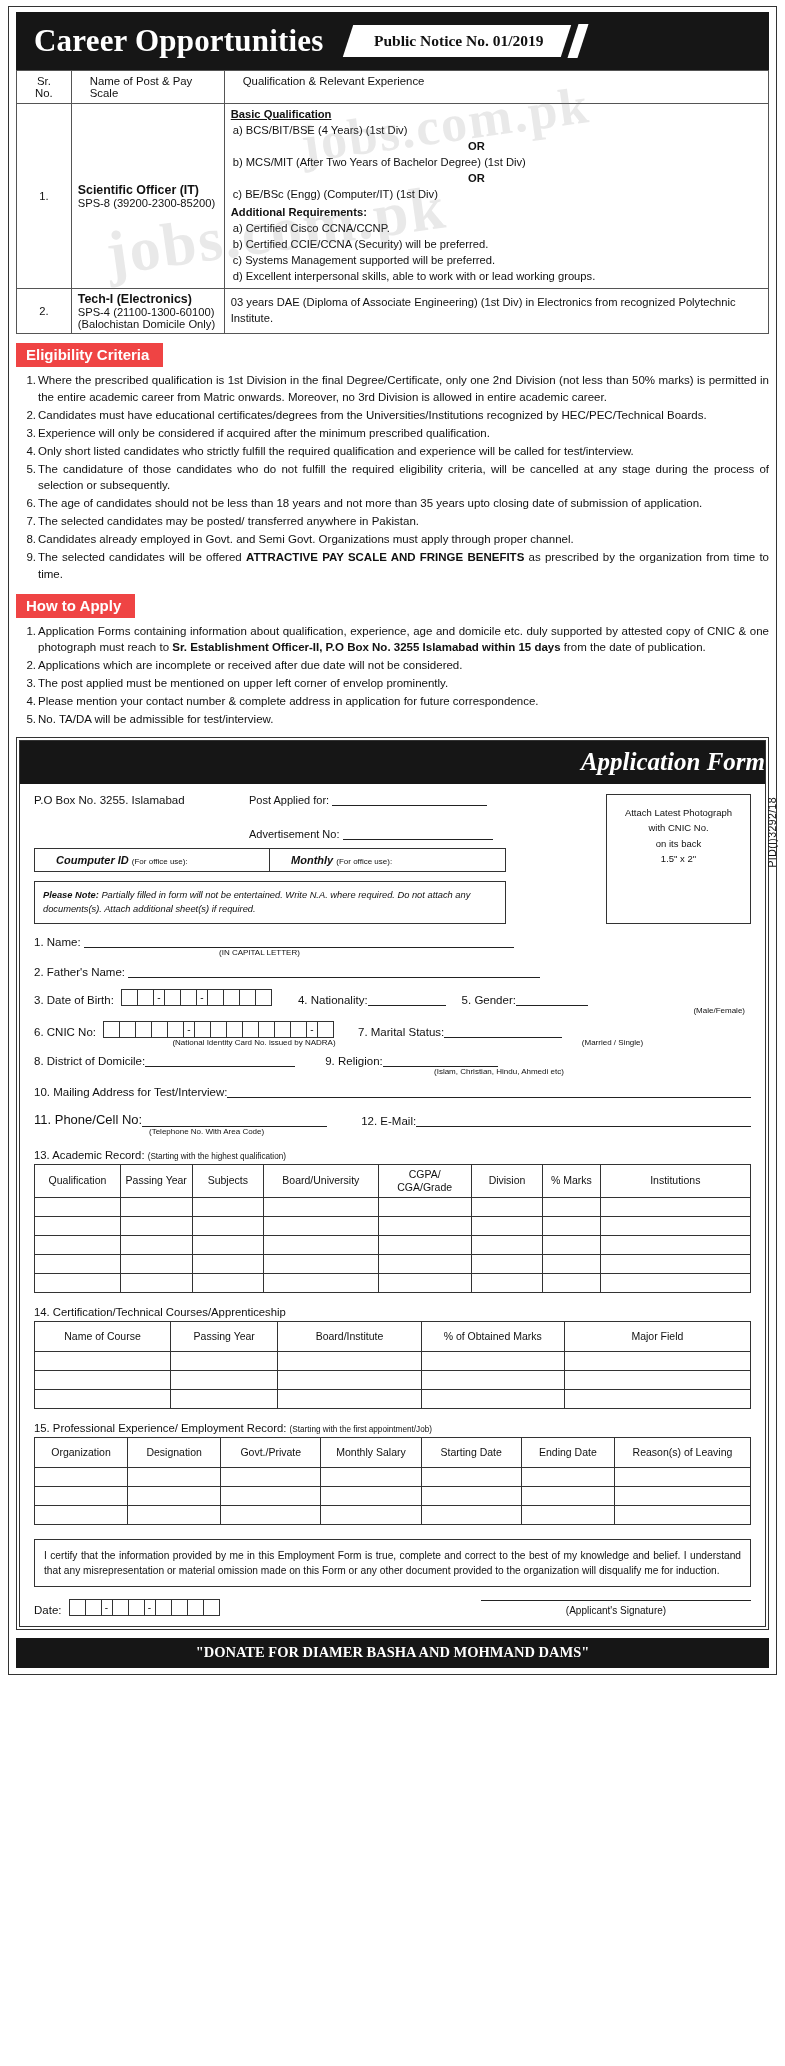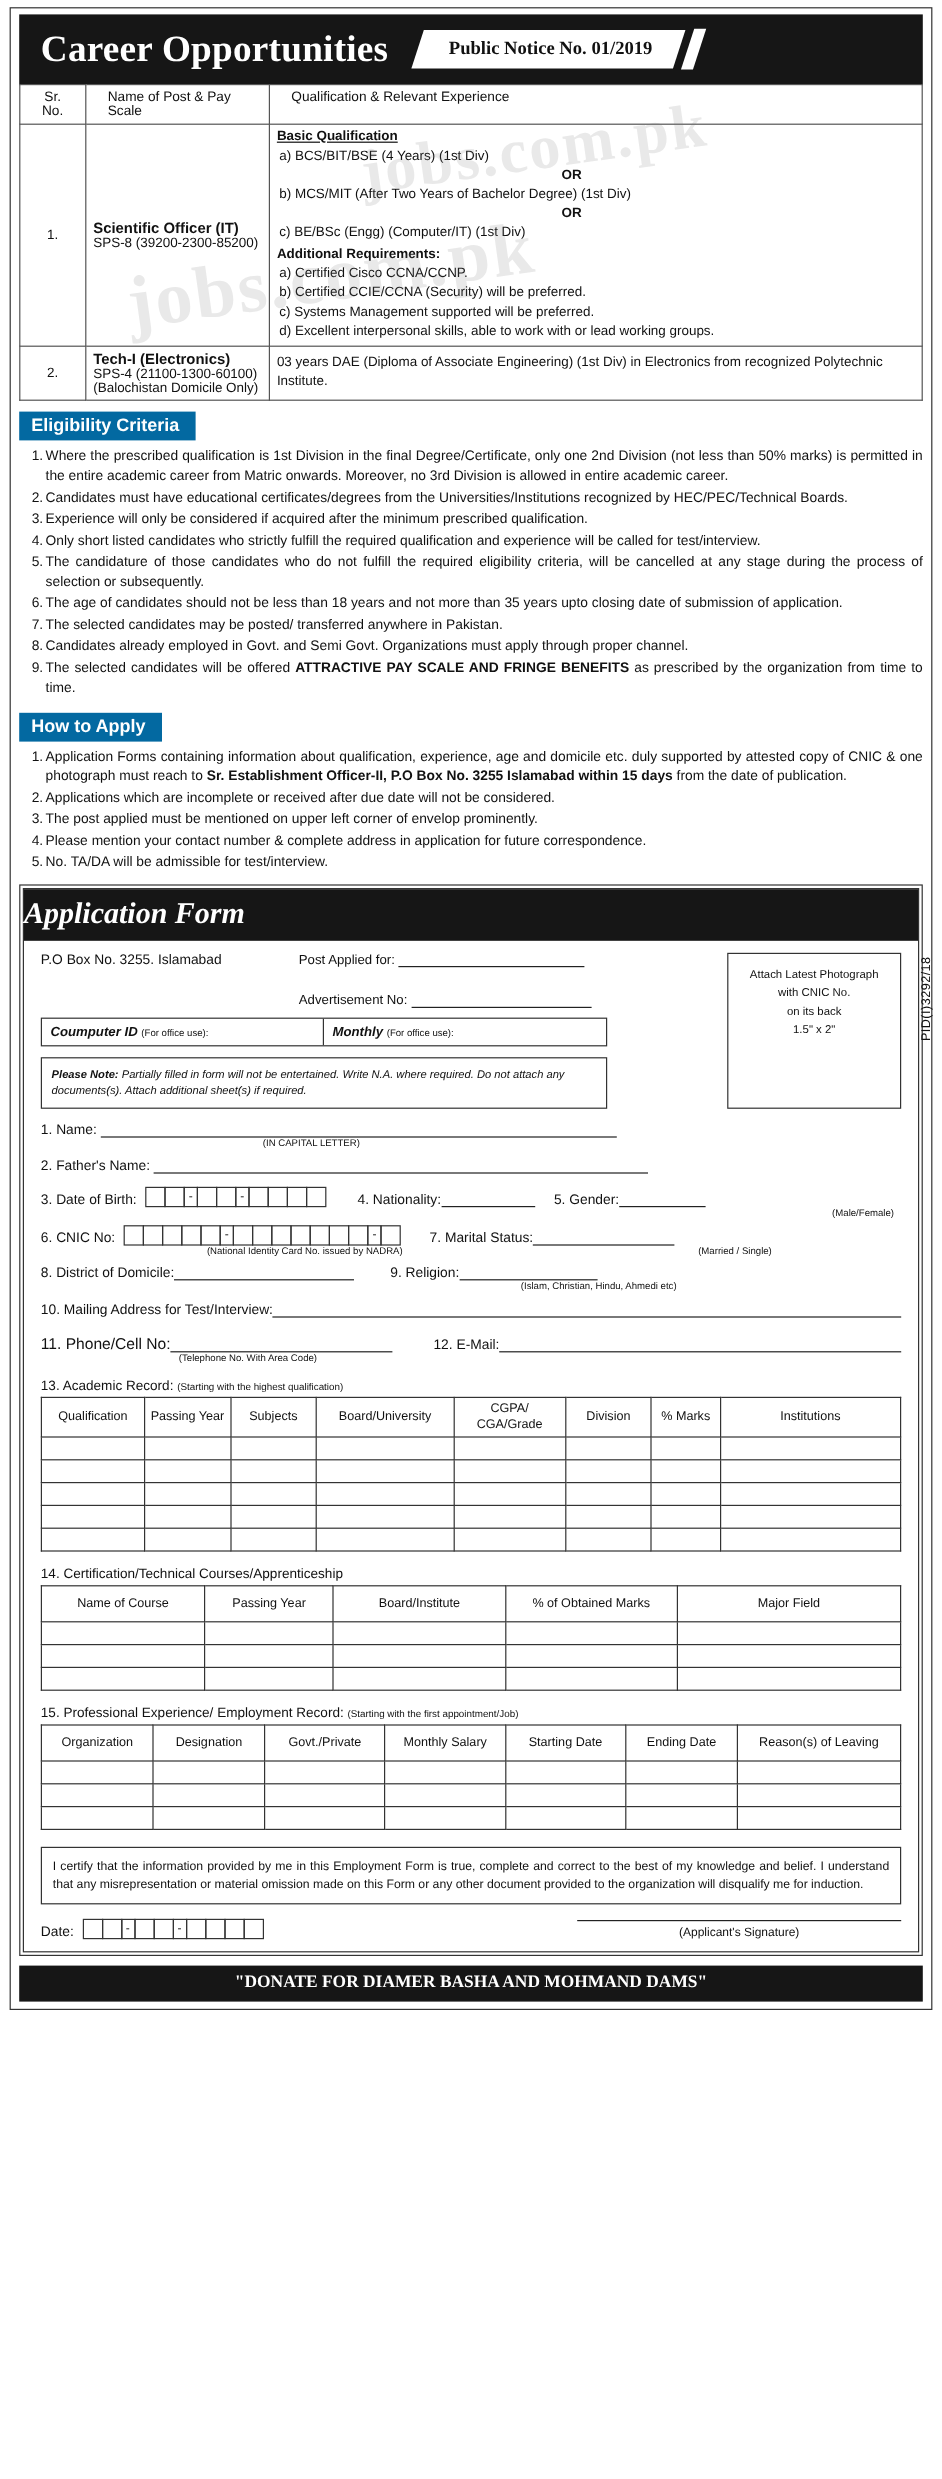--- a/index.html
+++ b/index.html
@@ -90,21 +90,21 @@
   .post-scale { font-size: 11.2px; }
   .q-head { font-weight:bold; text-decoration: underline; }
   .q-head2 { font-weight:bold; }
   .q-line { padding-left: 2px; }
   .q-or { text-align:center; font-weight:bold; padding-left:0; margin-left:-40px; }
   .qcell { line-height: 1.42; }
 
   
   .sec-head {
     display: inline-block;
-    background: #0369a1;
+    background: #ef4444;
     color: #fff;
     font-weight: bold;
     font-size: 15px;
     padding: 3px 14px 4px 10px;
     margin: 9px 0 5px 0;
   }
 
   ol.crit {
     margin: 0 0 2px 0;
     padding: 0;
@@ -137,21 +137,21 @@
   
   .form-outer {
     border: 1px solid #333;
     margin-top: 9px;
     padding: 2px;
   }
   .form-inner { border: 1px solid #333; }
   .form-title-bar {
     background: #161616;
     color: #fff;
-    text-align: left;
+    text-align: right;
     font-family: "Liberation Serif", serif;
     font-style: italic;
     font-weight: bold;
     font-size: 25px;
     padding: 7px 0 8px 0;
   }
   .form-body { padding: 10px 14px 10px 14px; font-size: 11px; }
 
   .row { display: flex; }
   .fill { flex: 1; }
@@ -178,20 +178,21 @@
 
   .officebox {
     display: flex;
     border: 1px solid #333;
     margin: 8px 0 0 0;
     width: 472px;
   }
   .officebox > div {
     padding: 5px 7px;
     font-size: 11px;
+    margin-left: 14px;
   }
   .officebox .c1 { width: 50%; border-right: 1px solid #333; }
   .officebox .c2 { width: 50%; }
   .it-b { font-style: italic; font-weight: bold; font-size: 11px; }
   .notebox {
     border: 1px solid #333;
     width: 472px;
     margin-top: 9px;
     padding: 6px 8px;
     font-size: 9.3px;

